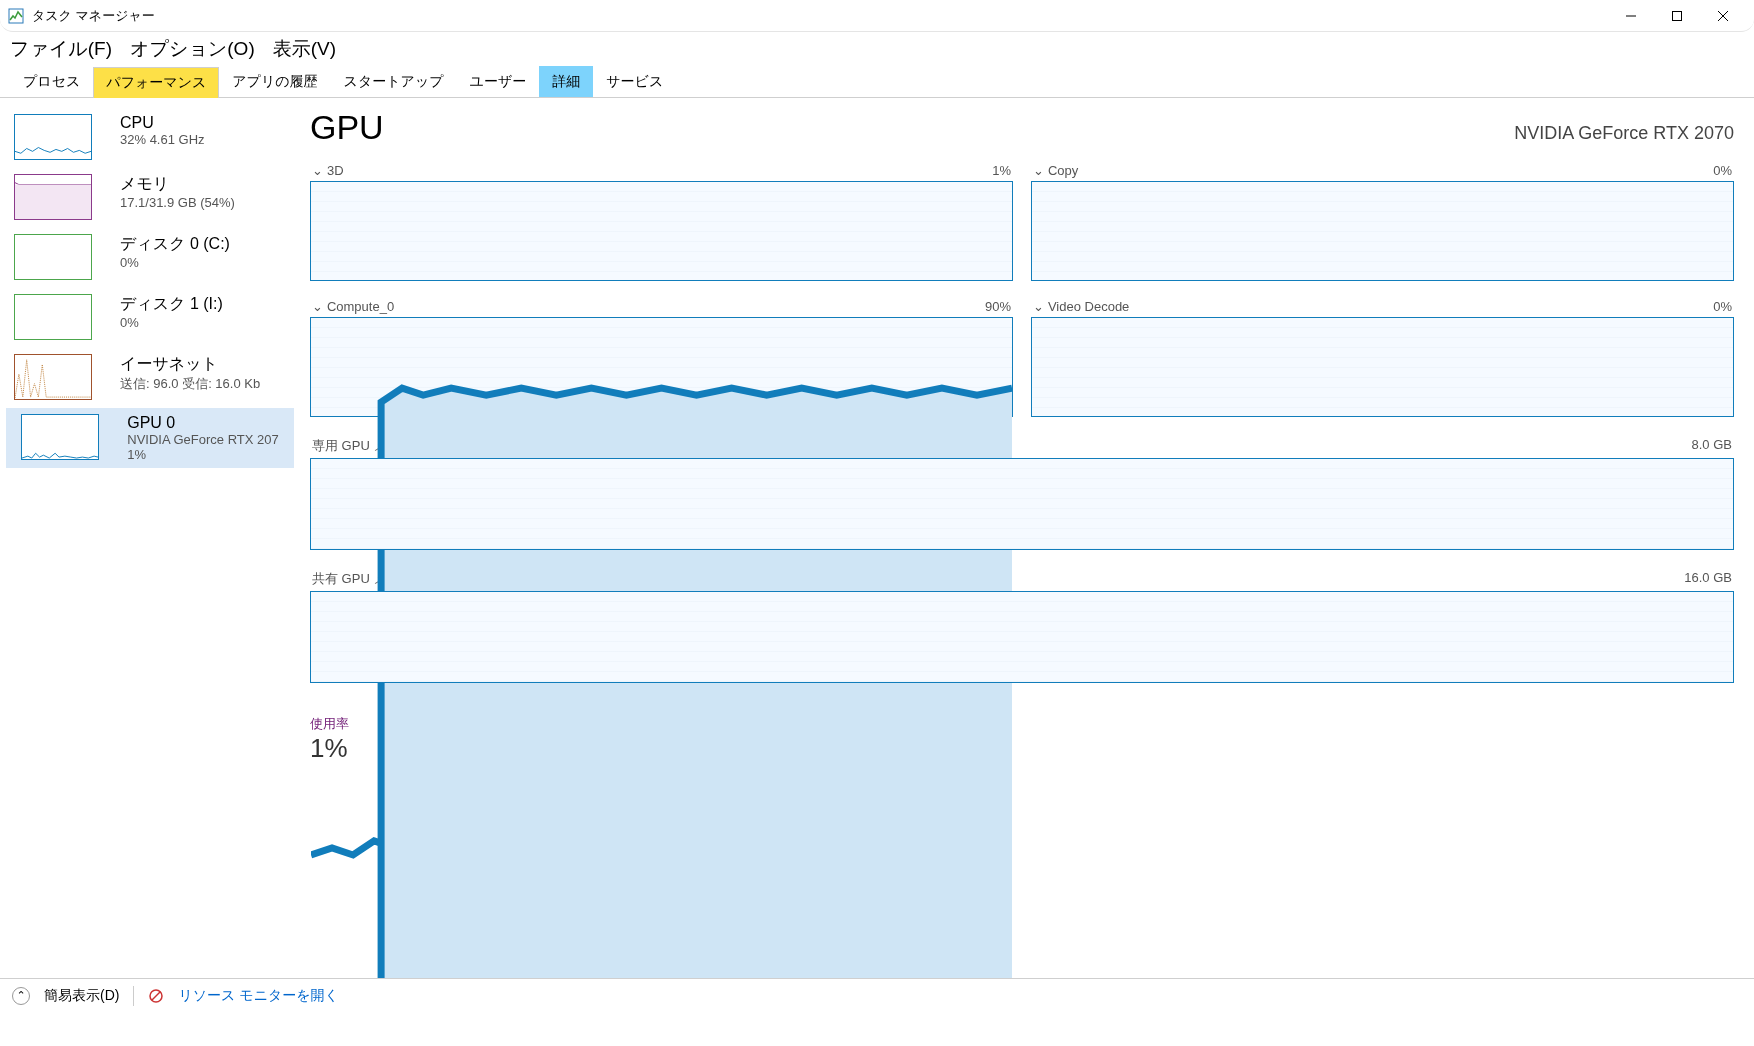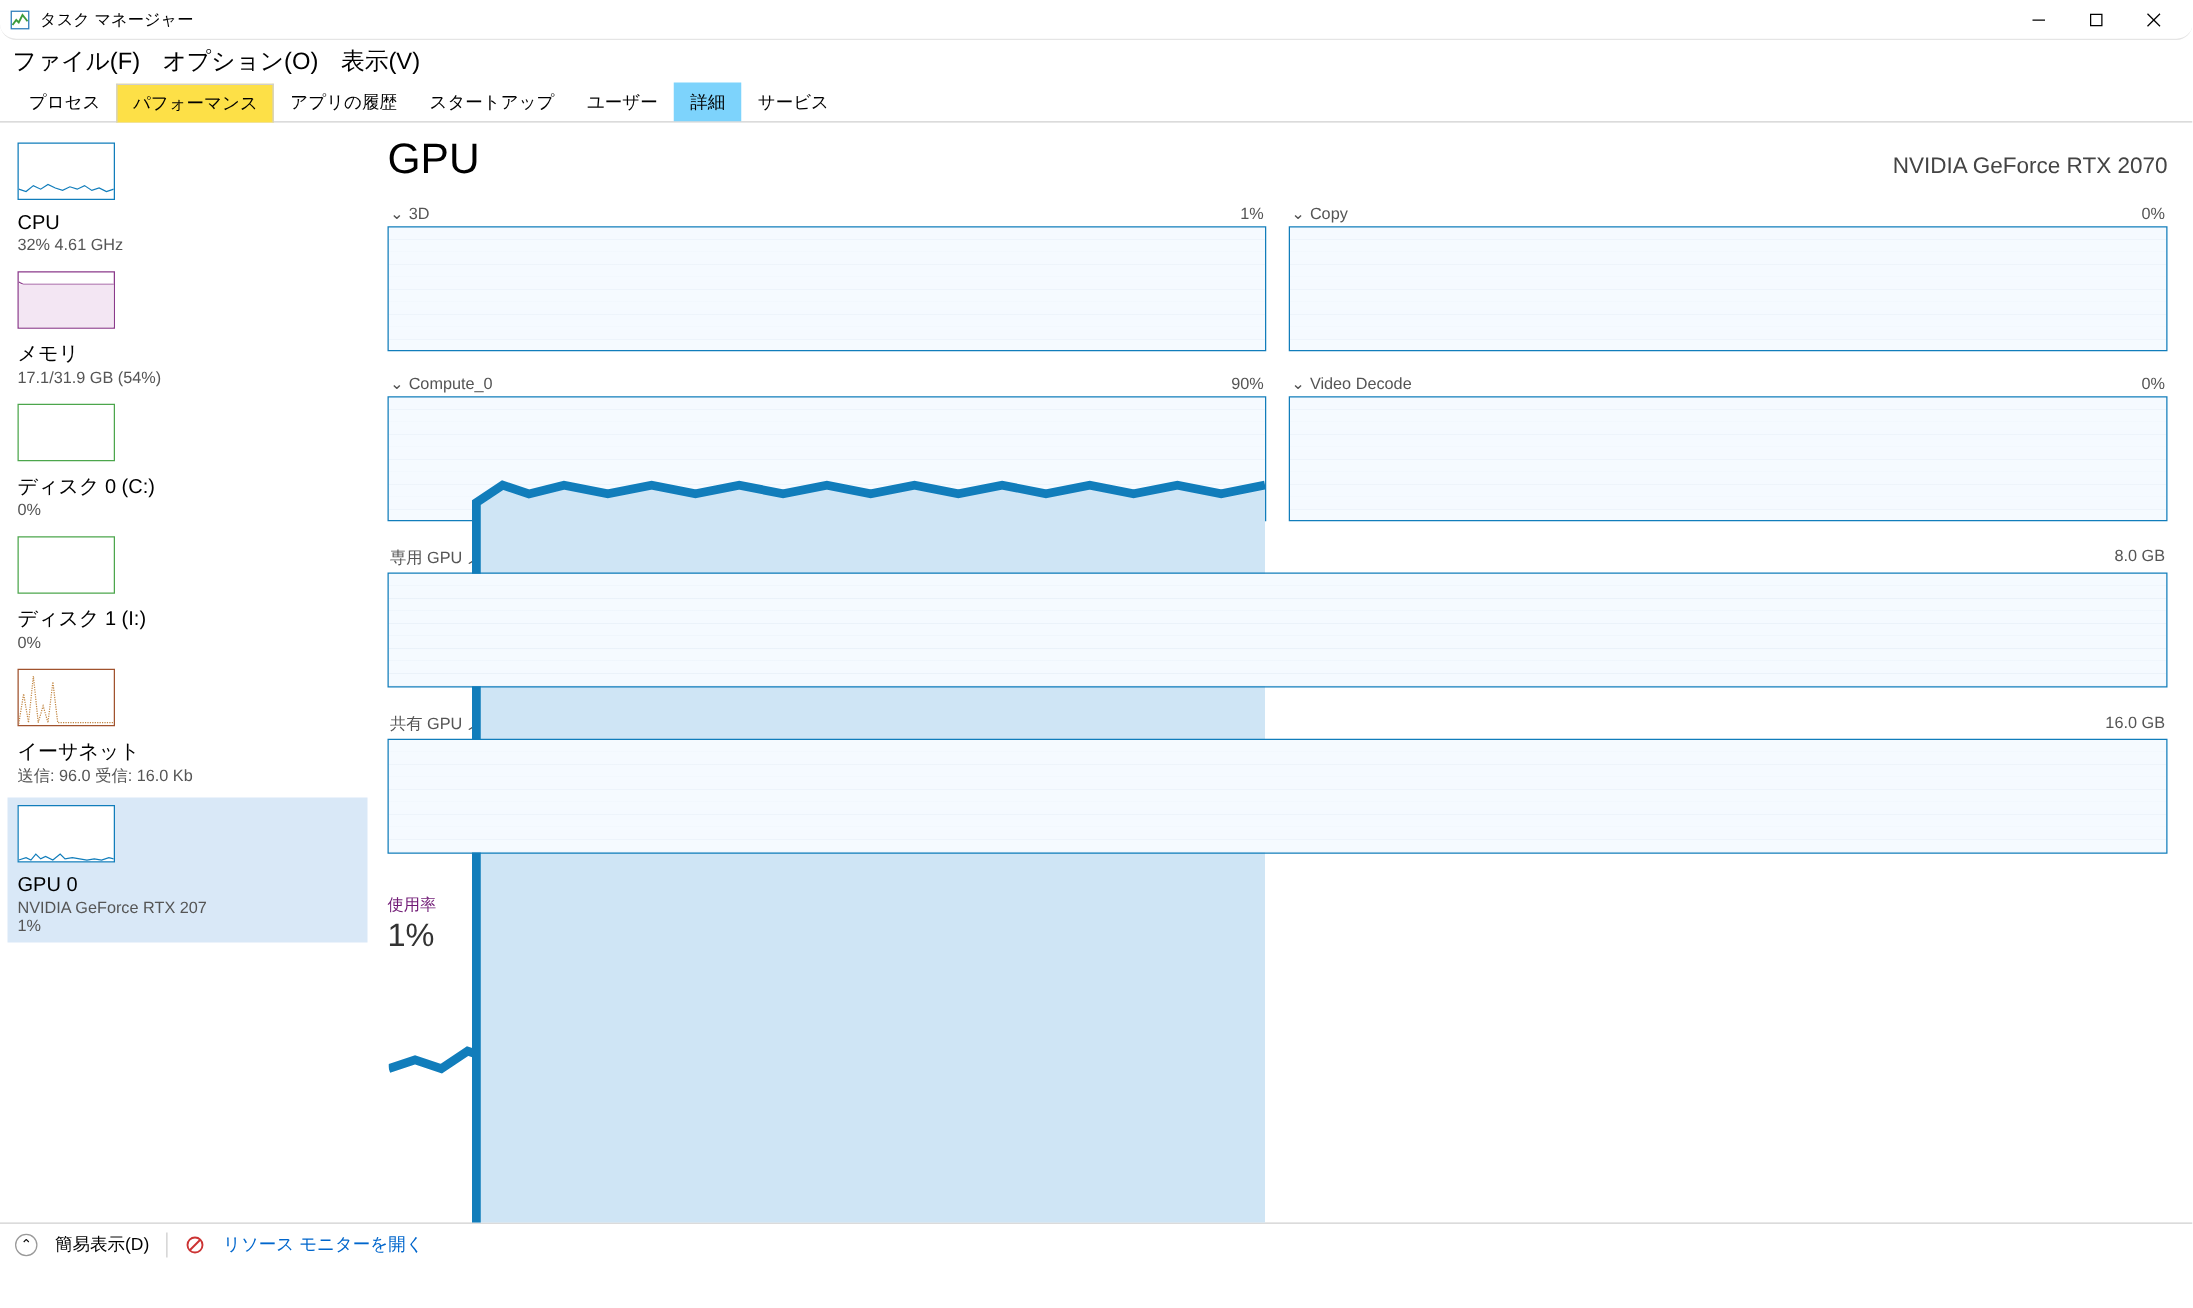--- a/index.html
+++ b/index.html
@@ -15,22 +15,22 @@
 .menubar span { cursor: default; }
 
 .tabs { display: flex; border-bottom: 1px solid #cfcfcf; padding: 0 10px; font-size: 14px; }
 .tab { padding: 6px 12px; border: 1px solid transparent; border-bottom: none; }
 .tab.active { border-color: #cfcfcf; background: #fde047; position: relative; top: 1px; }
 .tab.highlight { background: #7dd3fc; }
 
 .content { display: flex; height: 880px; }
 
 .sidebar { width: 300px; padding: 10px 6px; overflow: hidden; }
-.side-item { display: flex; gap: 10px; padding: 6px 8px; margin-bottom: 2px; cursor: default; flex-direction: column; }
-.side-item.selected { background: #d9e8f7; }
+.side-item { display: flex; gap: 28px; padding: 6px 8px; margin-bottom: 2px; cursor: default; }
+.side-item.selected { background: #d9e8f7; justify-content: center; }
 .side-thumb { width: 78px; height: 46px; border: 1px solid #117dbb; background: #fff; position: relative; flex: none; }
 .side-thumb.mem { border-color: #8b3a8b; }
 .side-thumb.disk { border-color: #4ca64c; }
 .side-thumb.eth { border-color: #a0522d; }
 .side-info .side-title { font-size: 16px; }
 .side-info .side-sub { font-size: 13px; color: #555; white-space: nowrap; }
 
 .main { flex: 1; padding: 10px 20px 10px 10px; overflow: hidden; }
 .main-head { display: flex; justify-content: space-between; align-items: baseline; margin-bottom: 16px; }
 .main-head h1 { font-size: 34px; font-weight: 400; }

